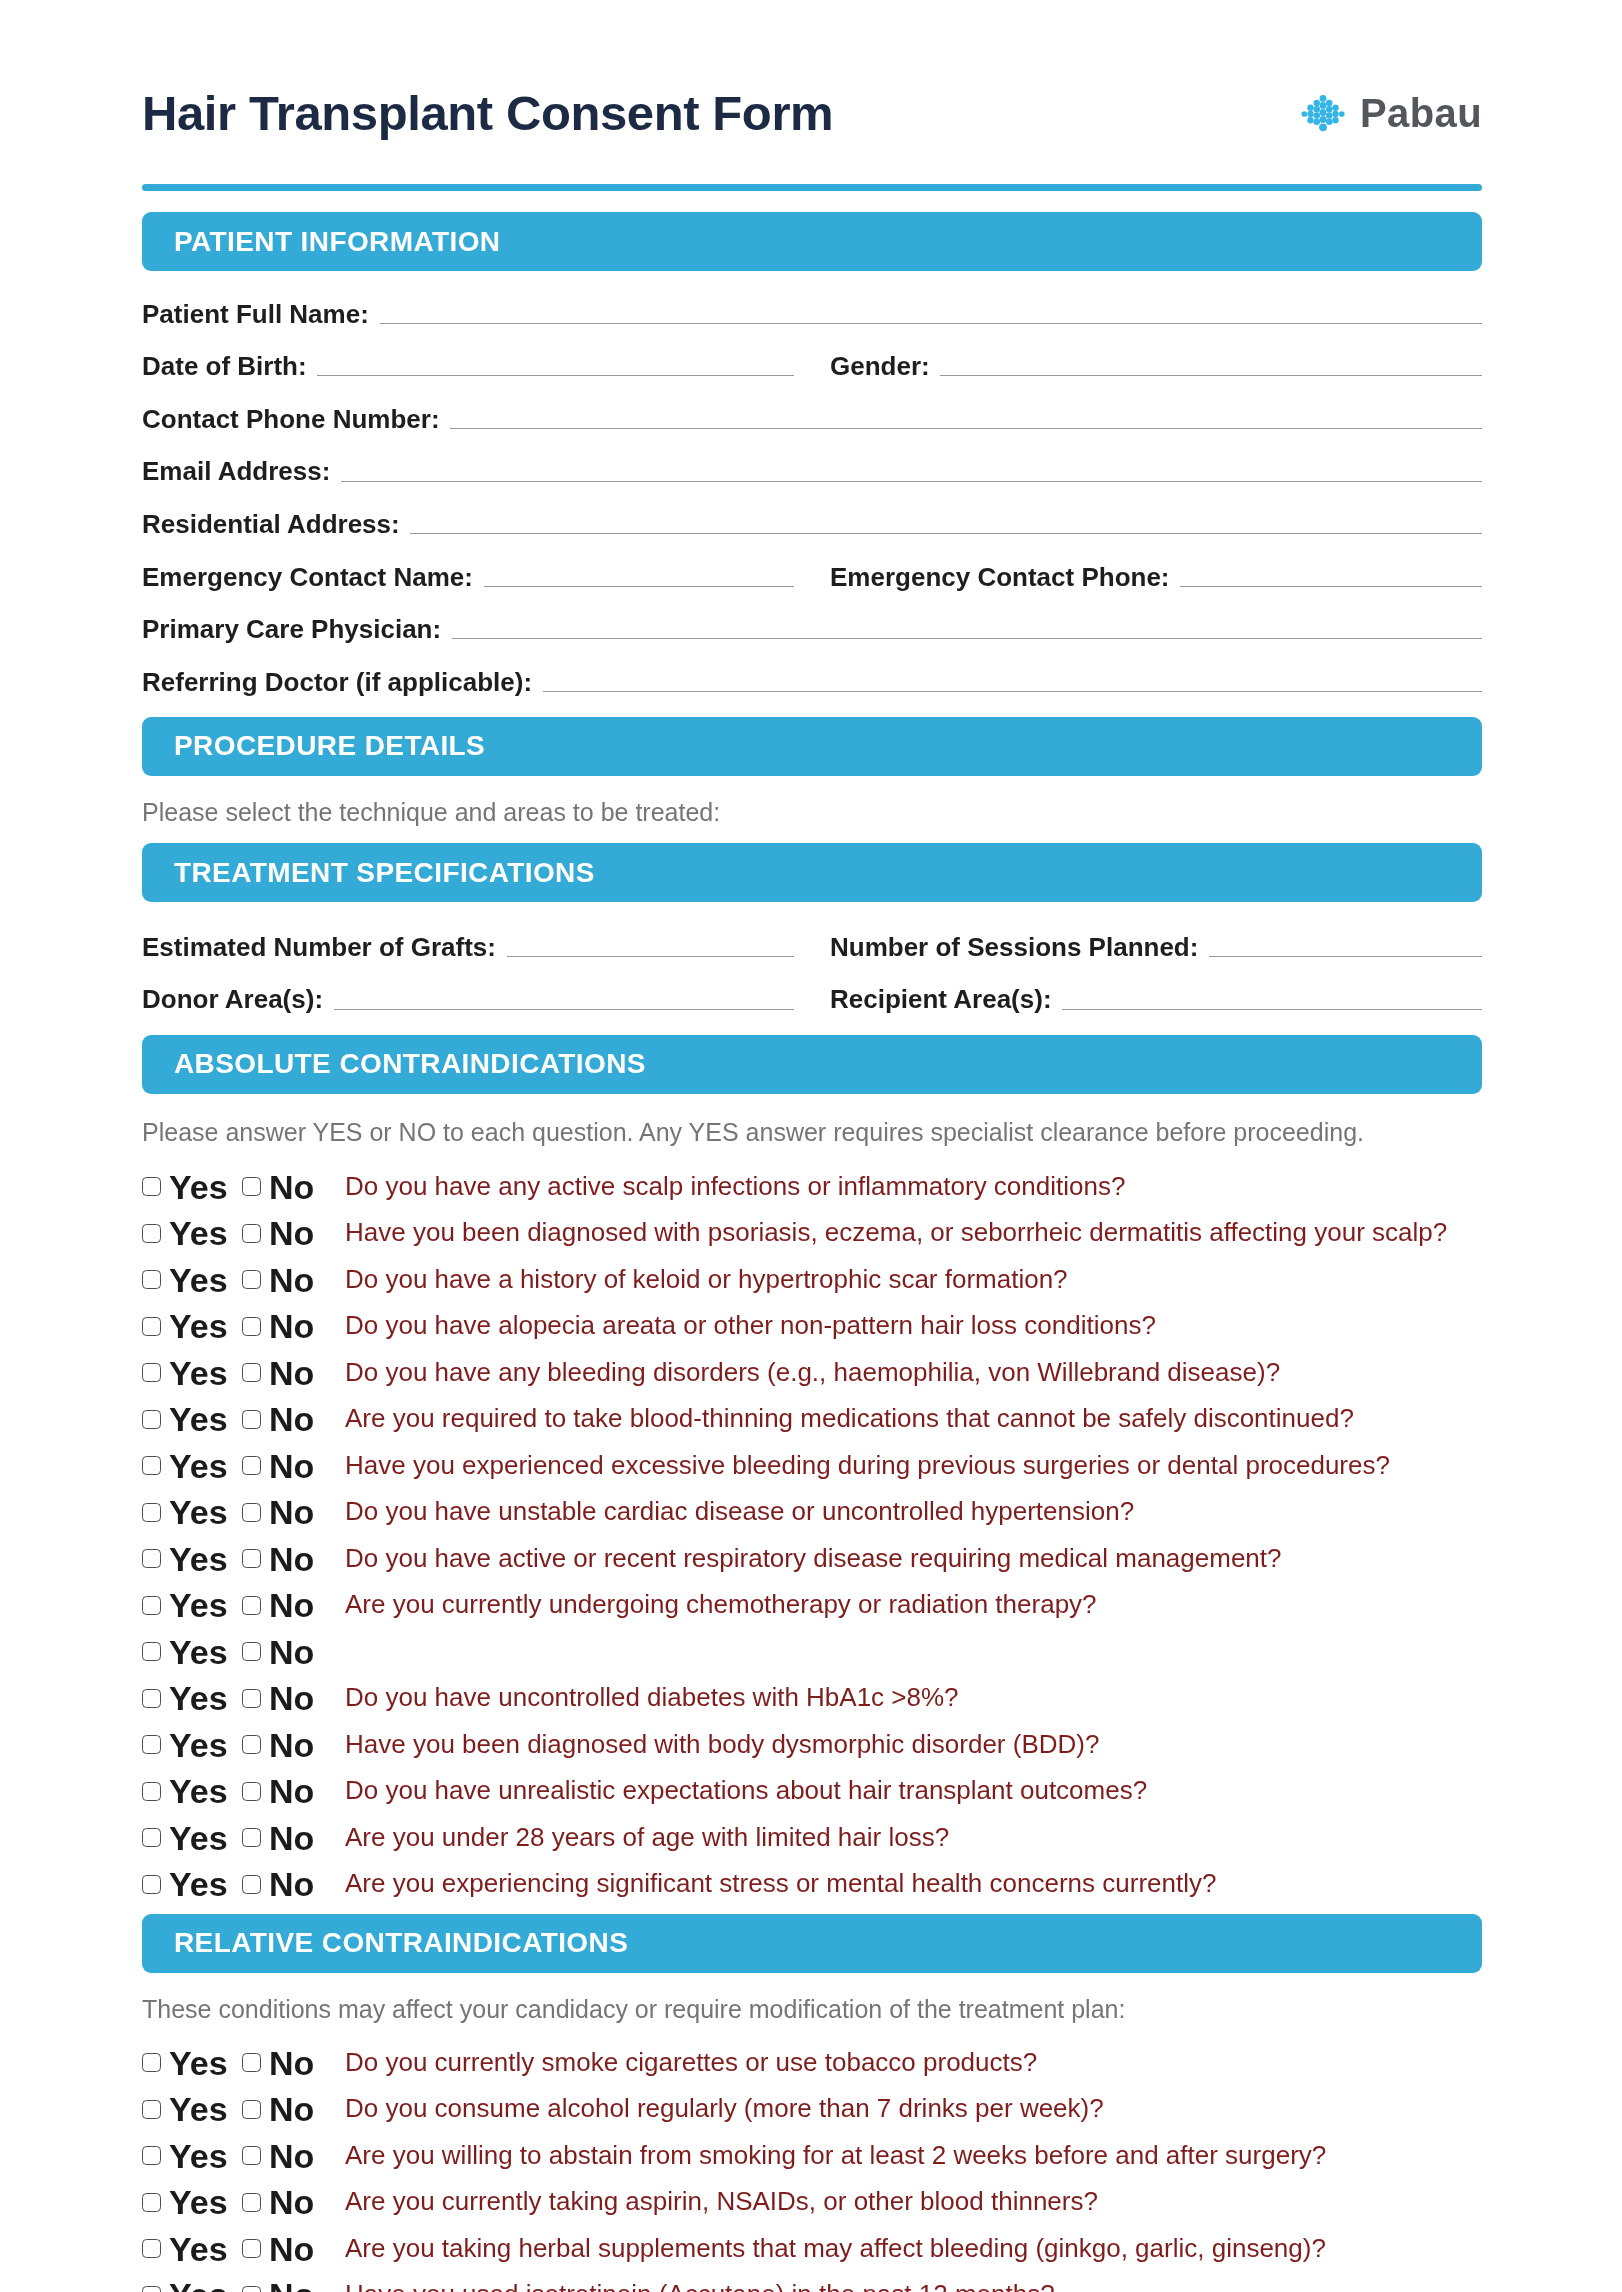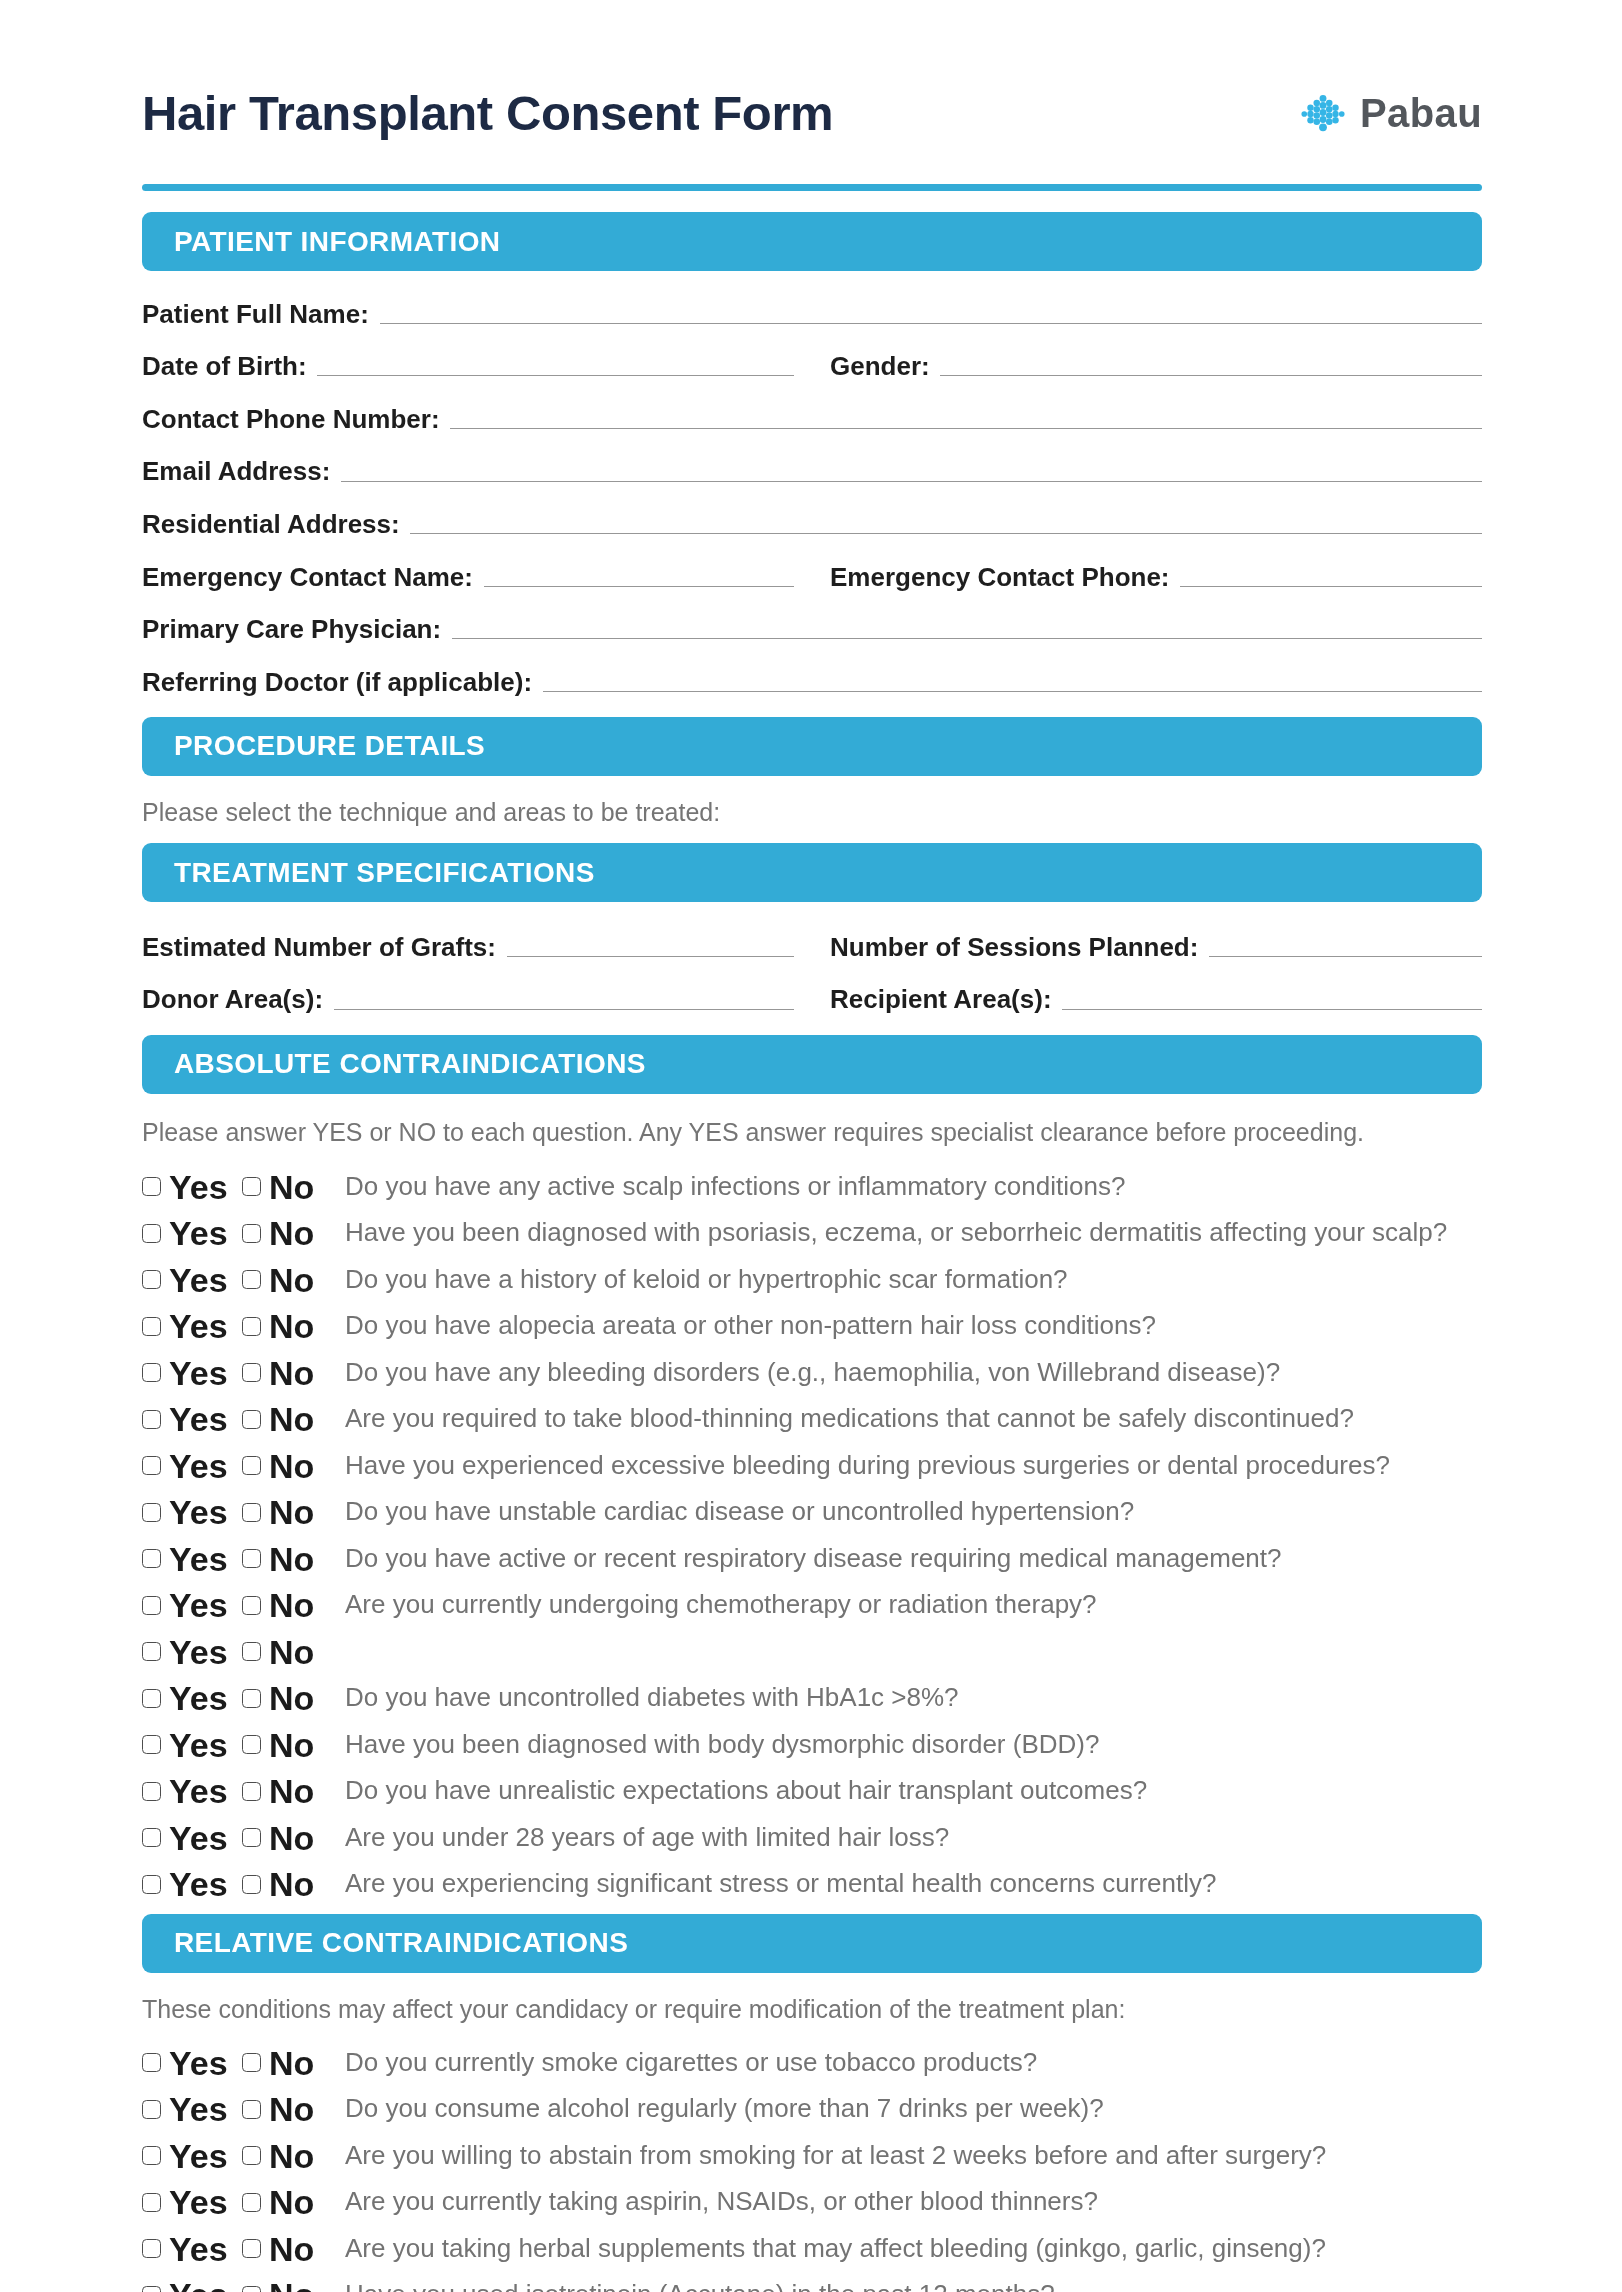--- a/index.html
+++ b/index.html
@@ -40,21 +40,21 @@
   .field{flex:1;display:flex;align-items:flex-end;min-width:0;}
   .field-label{font-size:26px;font-weight:bold;color:#1e1e1e;white-space:nowrap;line-height:1.1;}
   .field-line{flex:1;border-bottom:1.8px solid #979797;margin-left:10.7px;margin-bottom:4.5px;height:0.9px;}
 
   
   .question-group{margin-bottom:12.5px;}
   .q-row{display:flex;align-items:center;margin-bottom:12.5px;min-height:29.6px;}
   .yesno{width:203px;display:flex;align-items:center;flex:none;}
   .cb{width:19px;height:19px;border:1.8px solid #4d4d4d;border-radius:4.5px;background:#ffffff;flex:none;box-sizing:border-box;}
   .cb-label{font-size:34px;color:#1b1b1b;margin-left:8px;margin-right:14.3px;line-height:1;font-weight:bold;}
-  .q-text{font-size:26px;color:#737373;line-height:1.15;}
+  .q-text{font-size:26px;color:#7f1d1d;line-height:1.15;}
 </style>
 </head>
 <body>
 
 <div class="page">
   <div class="content">
 
     <header class="header-row">
       <h1 class="title">Hair Transplant Consent Form</h1>
       <div class="brand">

